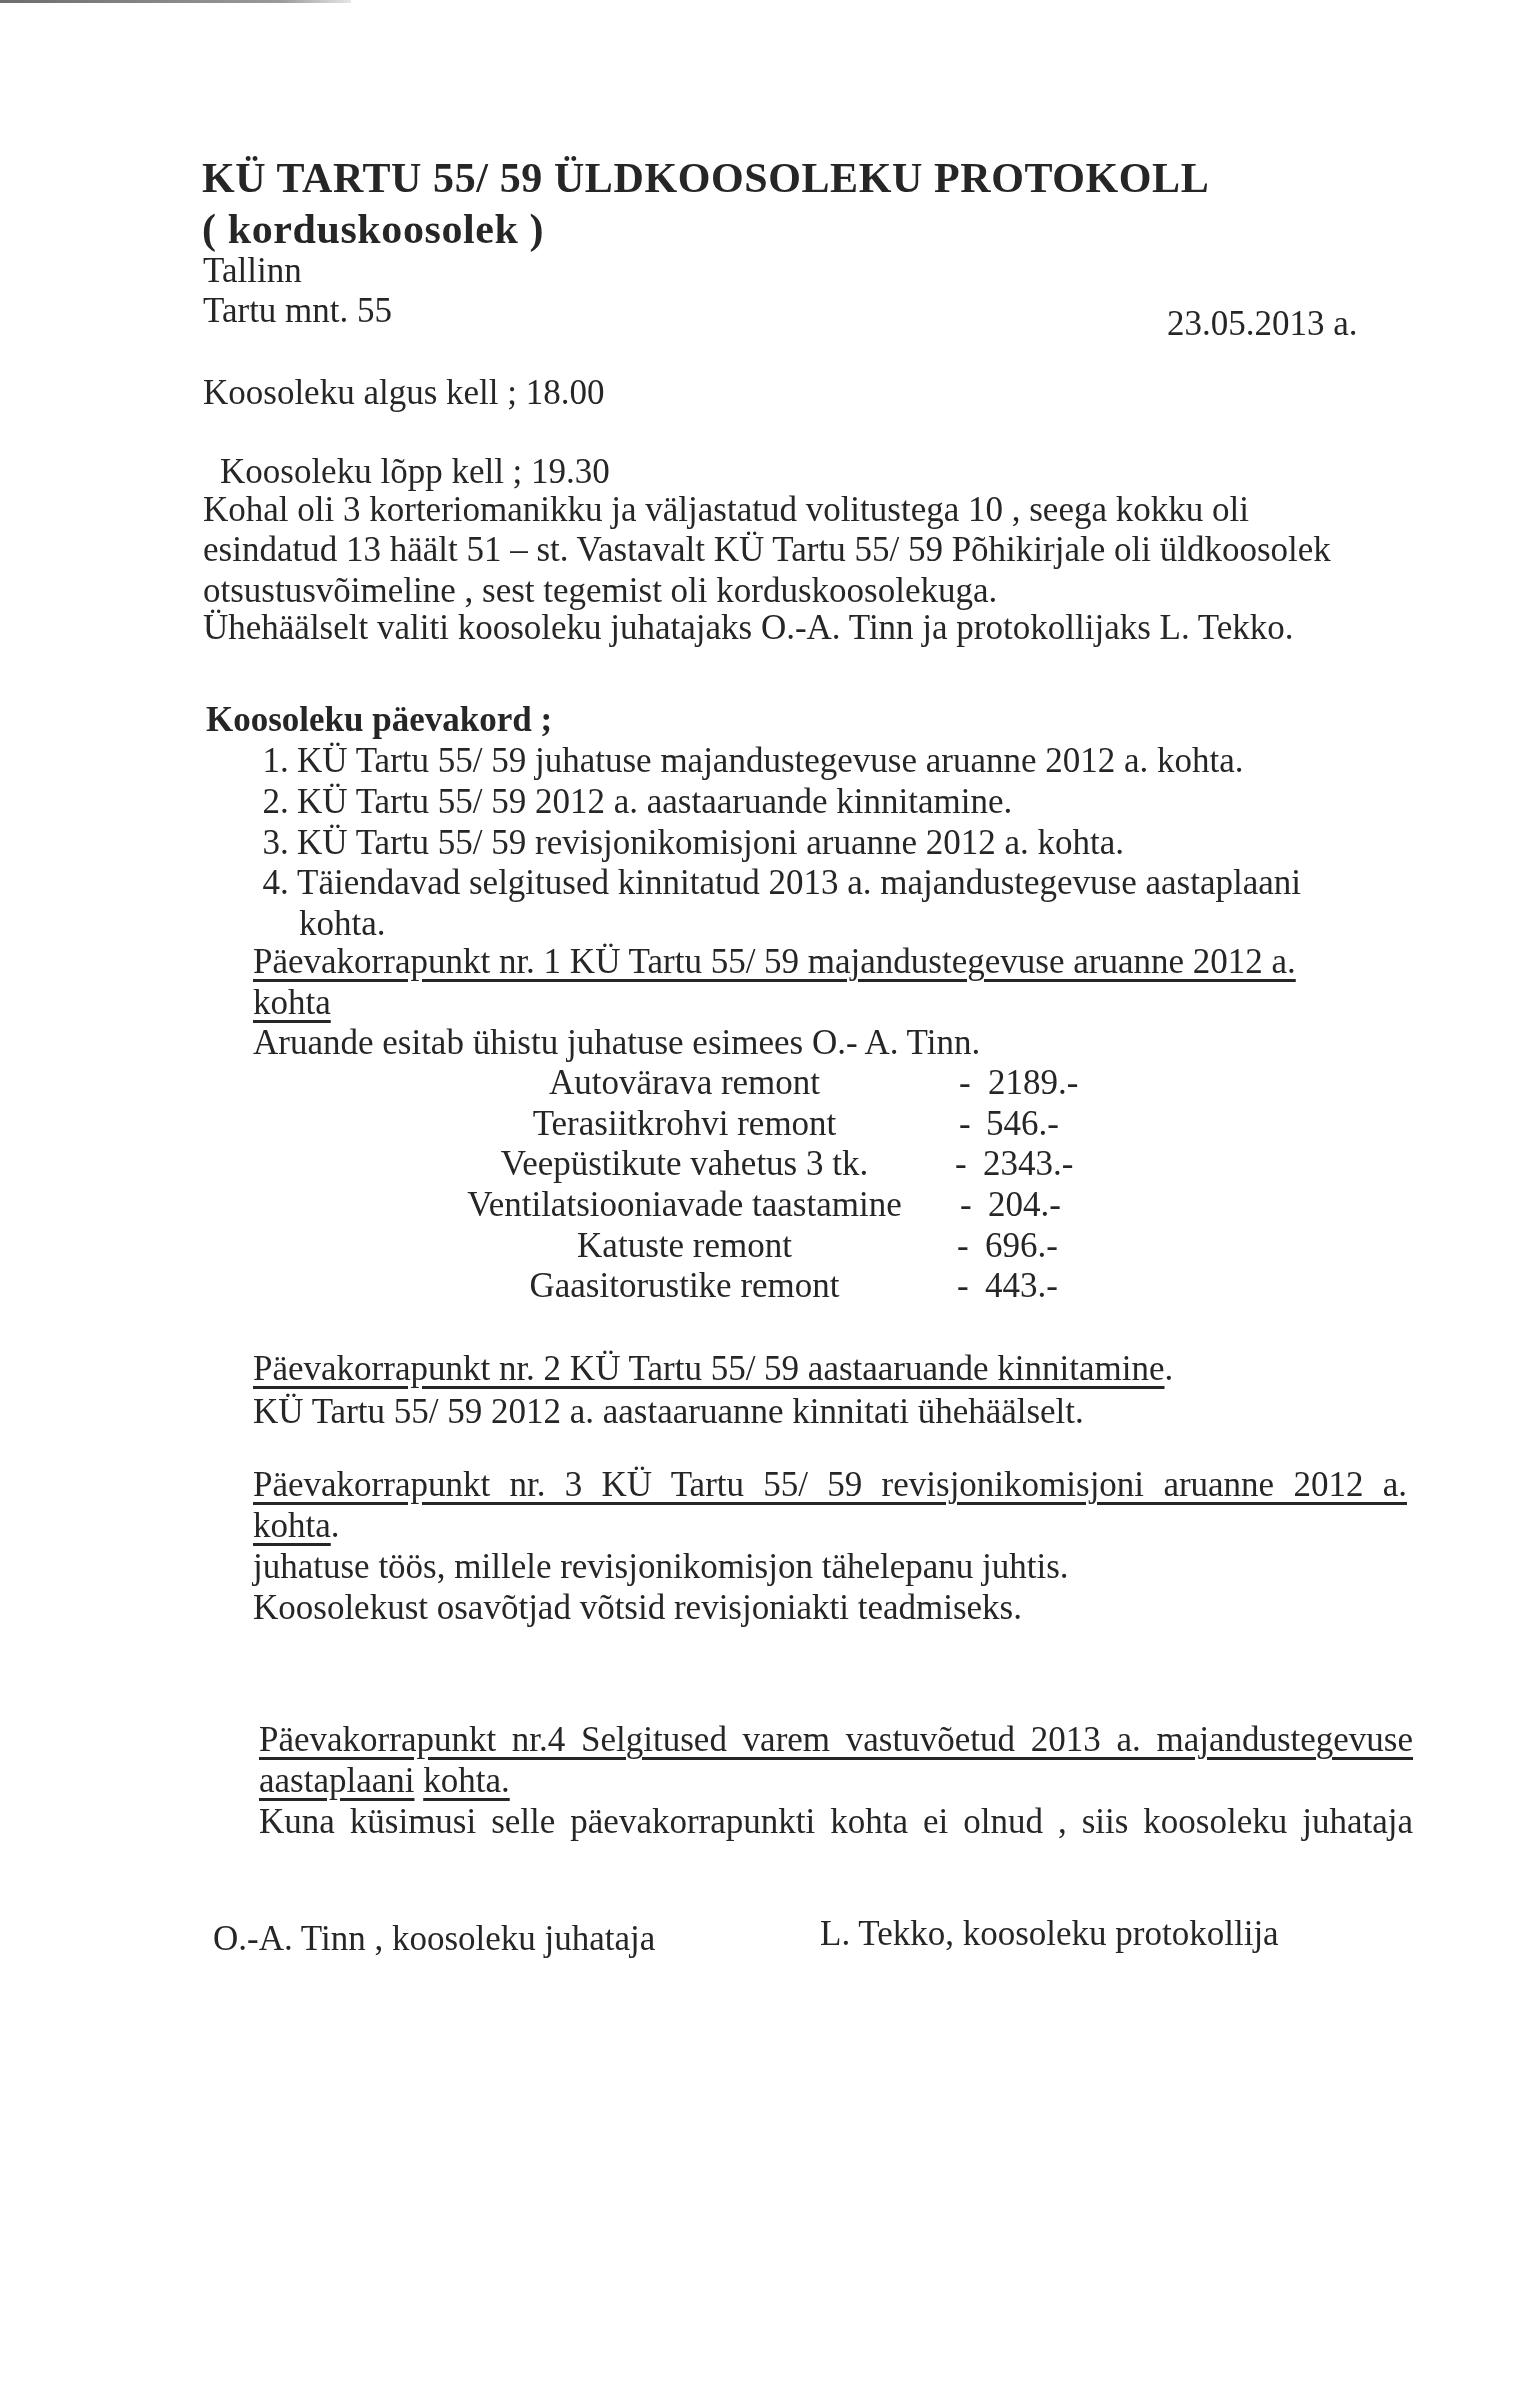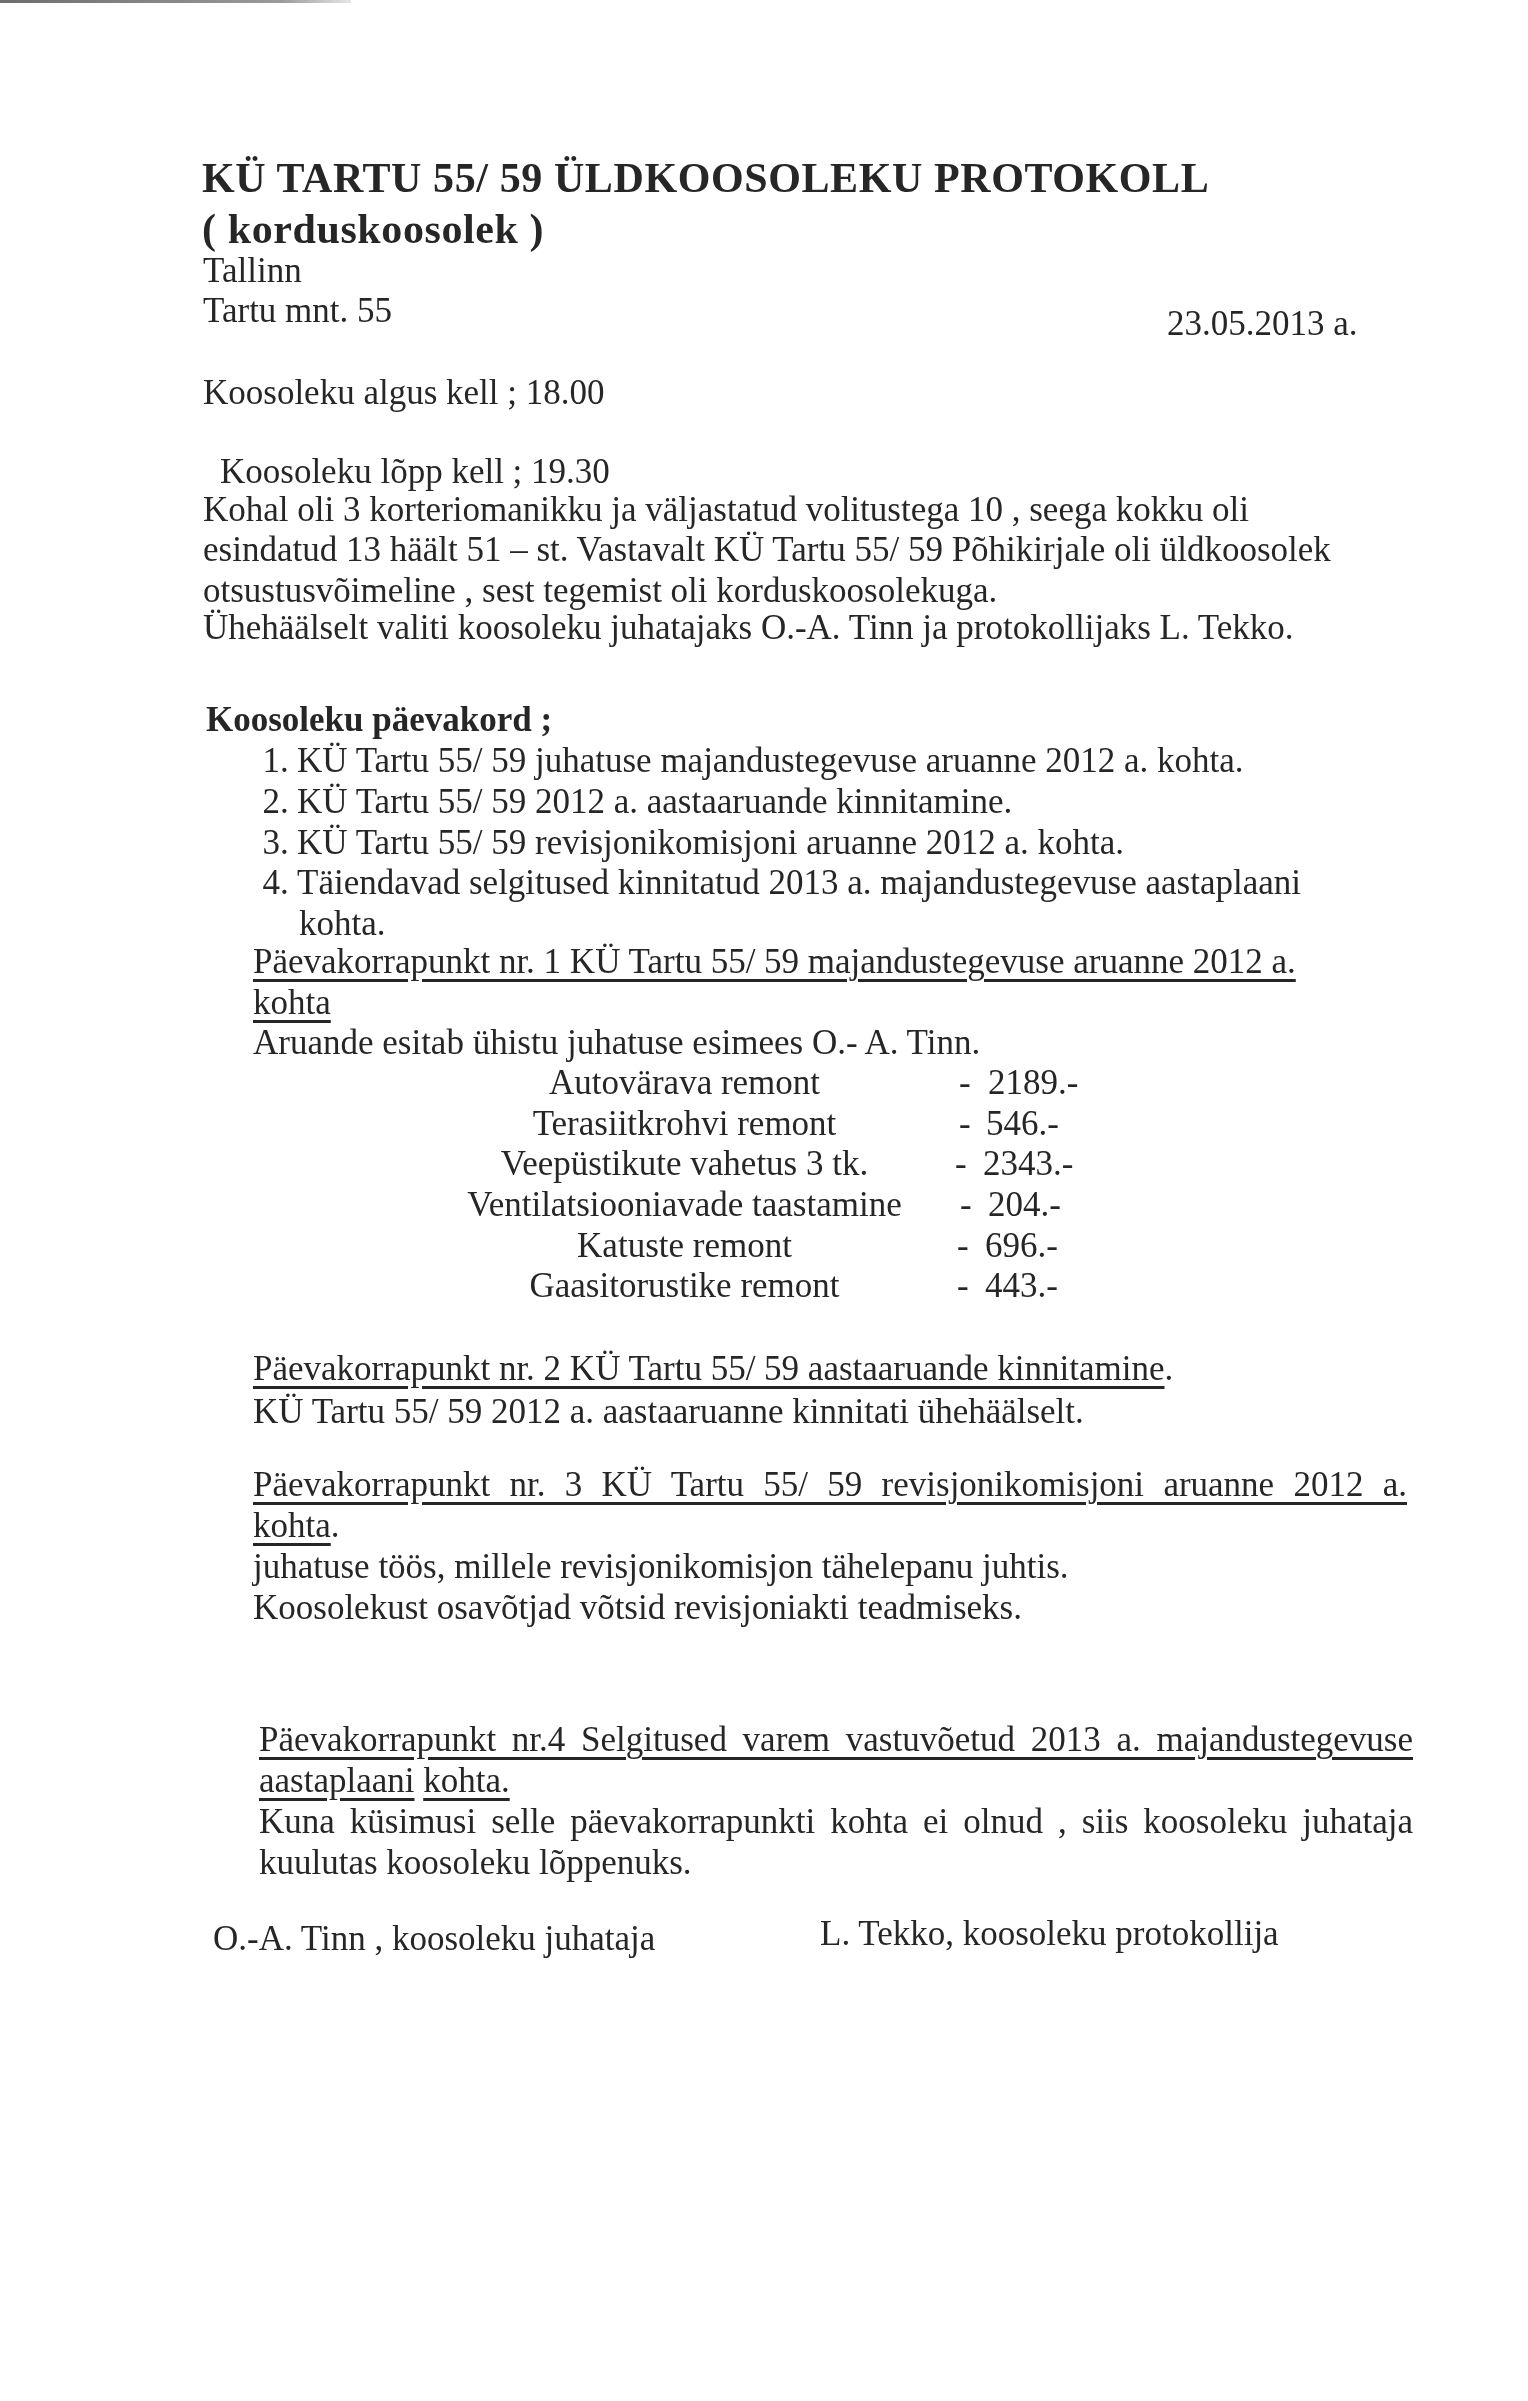--- a/index.html
+++ b/index.html
@@ -99,18 +99,17 @@
   <div class="justify u" style="text-align-last: justify;">Päevakorrapunkt nr. 3 KÜ Tartu 55/ 59 revisjonikomisjoni aruanne 2012 a.</div>
   <div><span class="u">kohta</span><span>.</span></div>
   <div>juhatuse töös, millele revisjonikomisjon tähelepanu juhtis.</div>
   <div>Koosolekust osavõtjad võtsid revisjoniakti teadmiseks.</div>
 </div>
 
 <div class="block" style="left:259px; top:1719px;">
   <div class="justify u" style="text-align-last: justify;">Päevakorrapunkt nr.4 Selgitused varem vastuvõetud 2013 a. majandustegevuse</div>
   <div><span class="u">aastaplaani</span> <span class="u">kohta.</span></div>
   <div class="justify" style="text-align-last: justify;">Kuna küsimusi selle päevakorrapunkti kohta ei olnud , siis koosoleku juhataja</div>
-  <div>kuulutas koosoleku lõppenuks.</div>
 </div>
 
 <div class="abs body" style="left:213px; top:1921px;">O.-A. Tinn , koosoleku juhataja</div>
 <div class="abs body" style="left:820px; top:1916px;">L. Tekko, koosoleku protokollija</div>
 
 
 </body></html>

